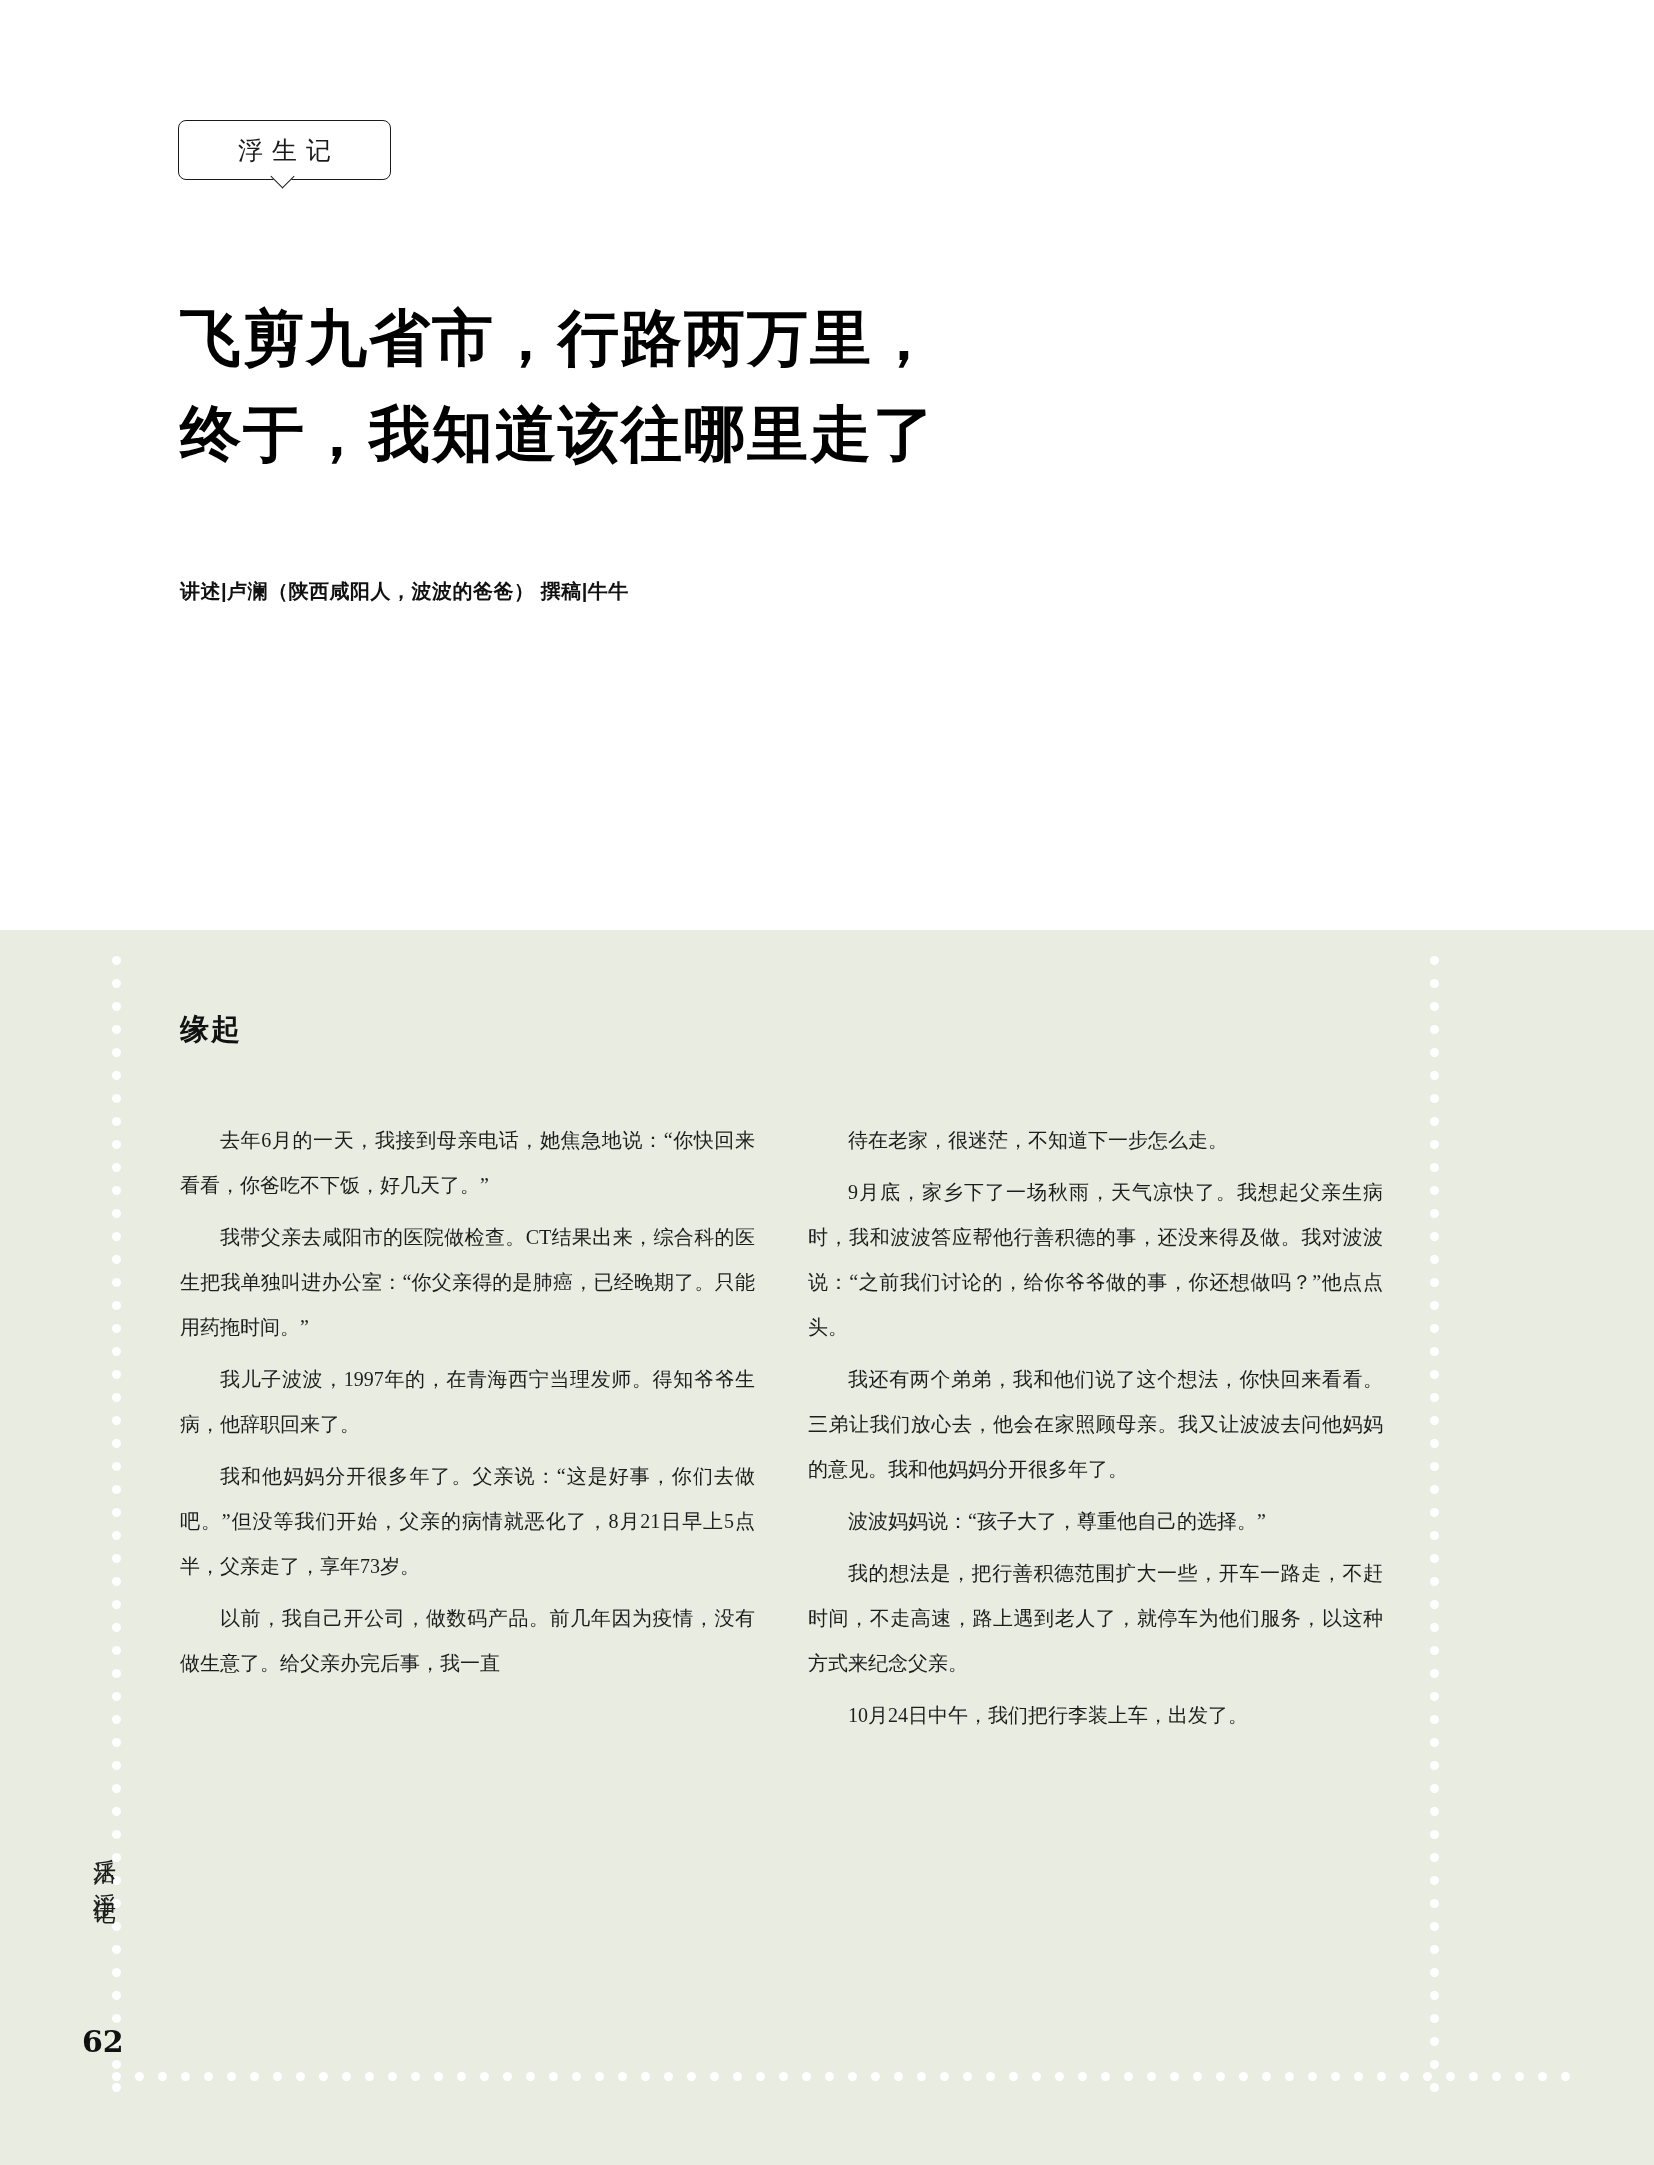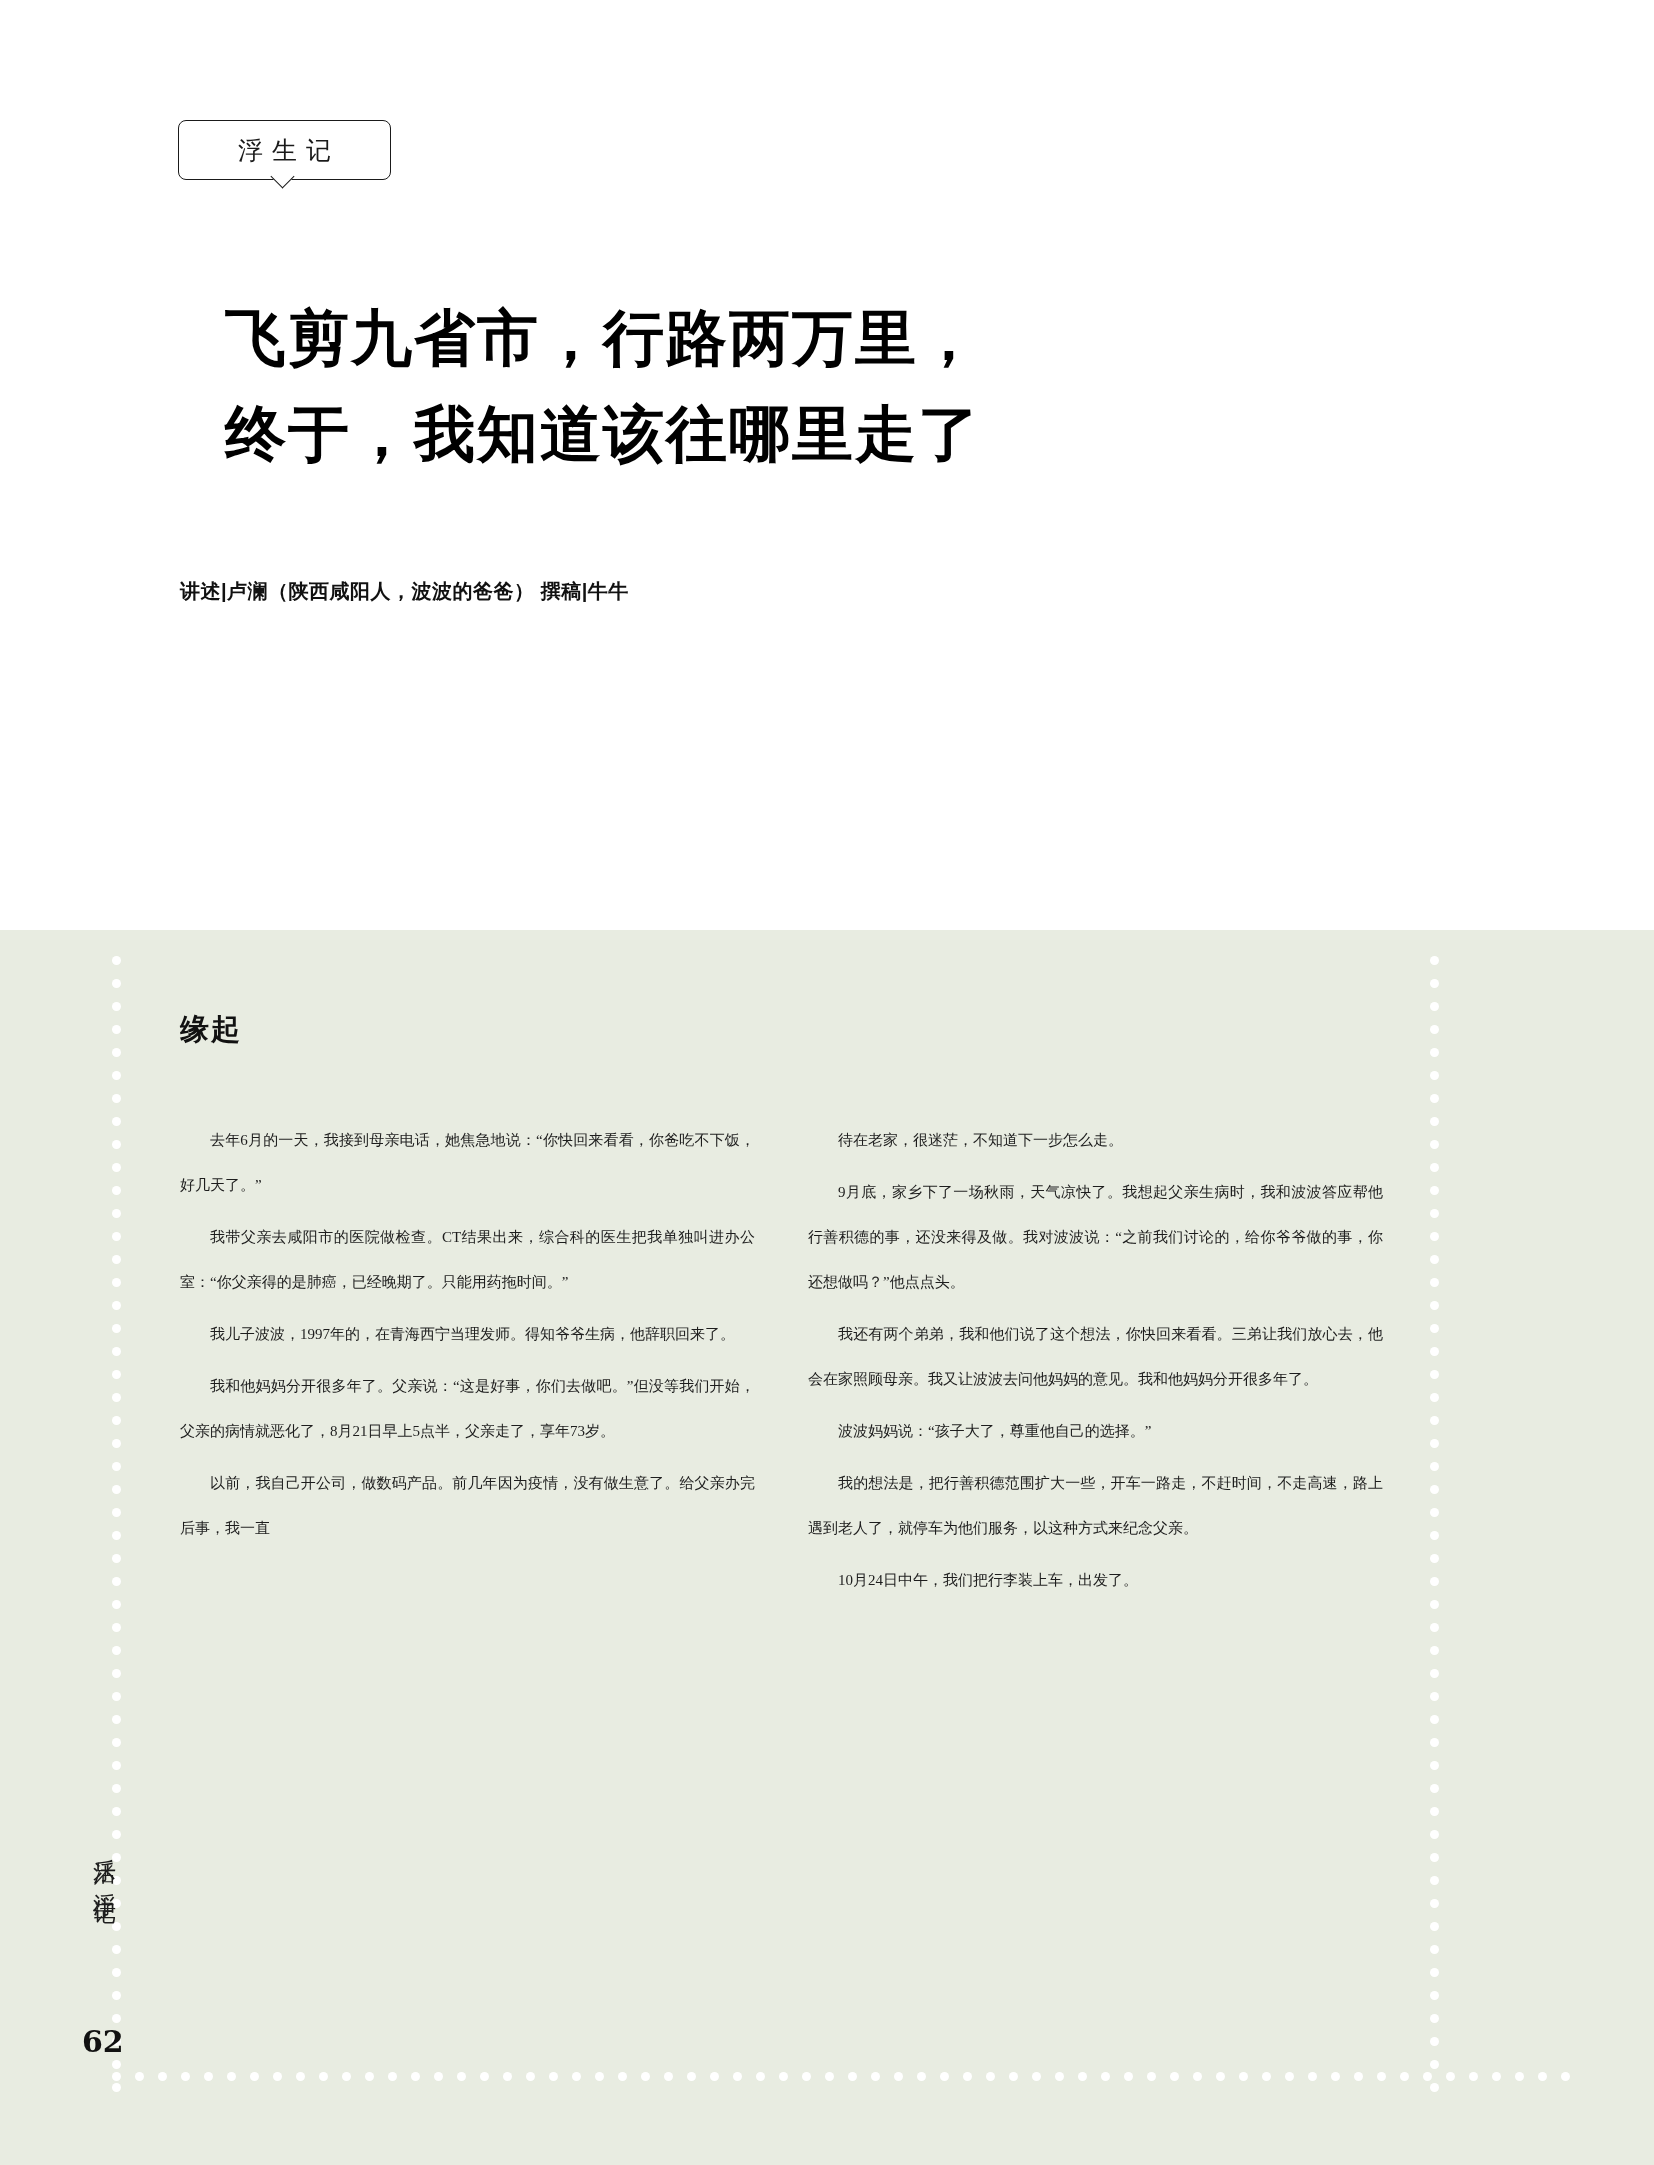--- a/index.html
+++ b/index.html
@@ -76,21 +76,21 @@
     left: 180px;
     top: 290px;
     width: 1200px;
     font-family: "DejaVu Serif", serif;
     font-weight: bold;
     font-size: 61px;
     line-height: 96px;
     letter-spacing: 2px;
     color: #000000;
   }
-  .headline .line { display: block; white-space: nowrap; margin-left: 45px; }
+  .headline .line { display: block; white-space: nowrap; }
 
   
   .byline {
     position: absolute;
     left: 180px;
     top: 578px;
     font-family: "Liberation Sans", sans-serif;
     font-weight: bold;
     font-size: 20px;
     letter-spacing: 0.5px;
@@ -148,21 +148,21 @@
     letter-spacing: 2px;
     color: #111111;
   }
 
   
   .col {
     position: absolute;
     top: 1118px;
     width: 575px;
     font-family: "Liberation Serif", serif;
-    font-size: 15px;
+    font-size: 20px;
     line-height: 45px;
     color: #1d1d1d;
     text-align: justify;
     text-justify: inter-ideograph;
   }
   .col p {
     margin: 0 0 7px 0;
     text-indent: 2em;
   }
   .col-left { left: 180px; }

